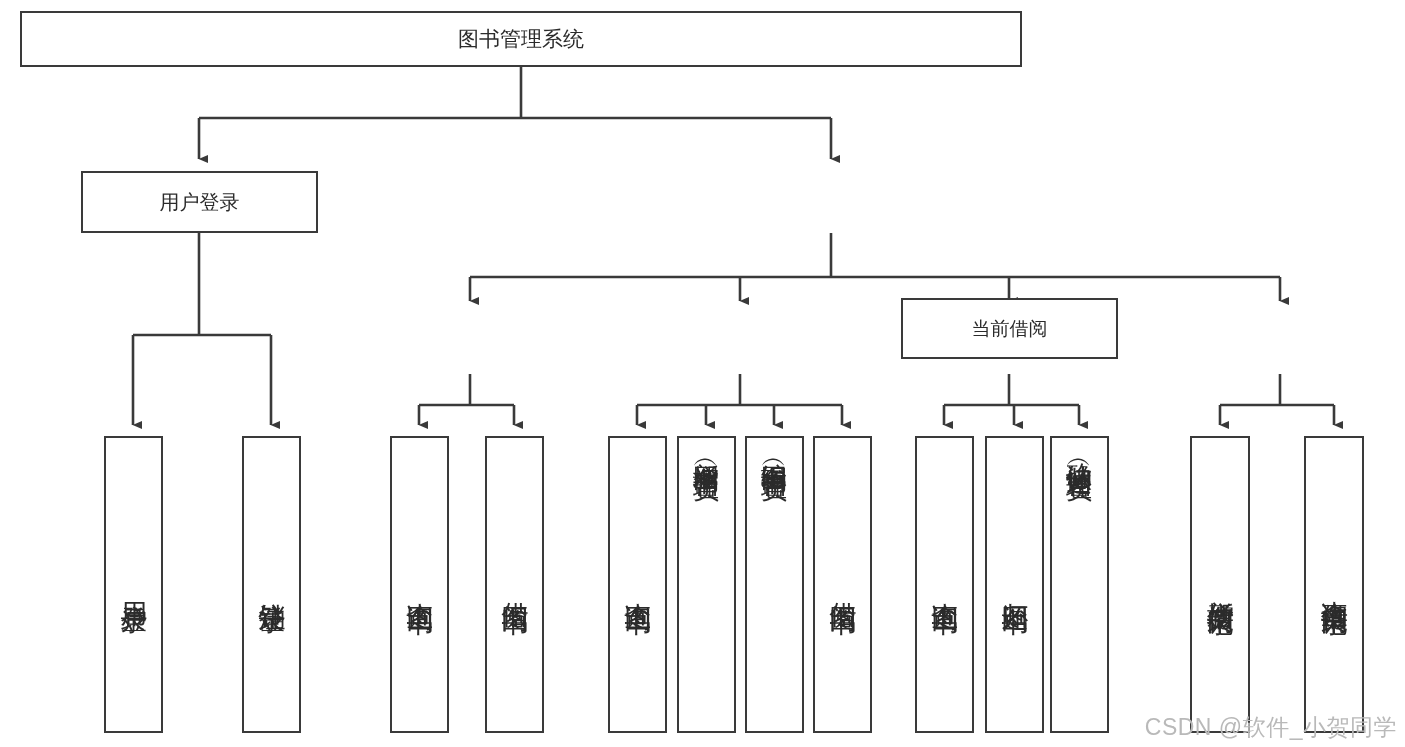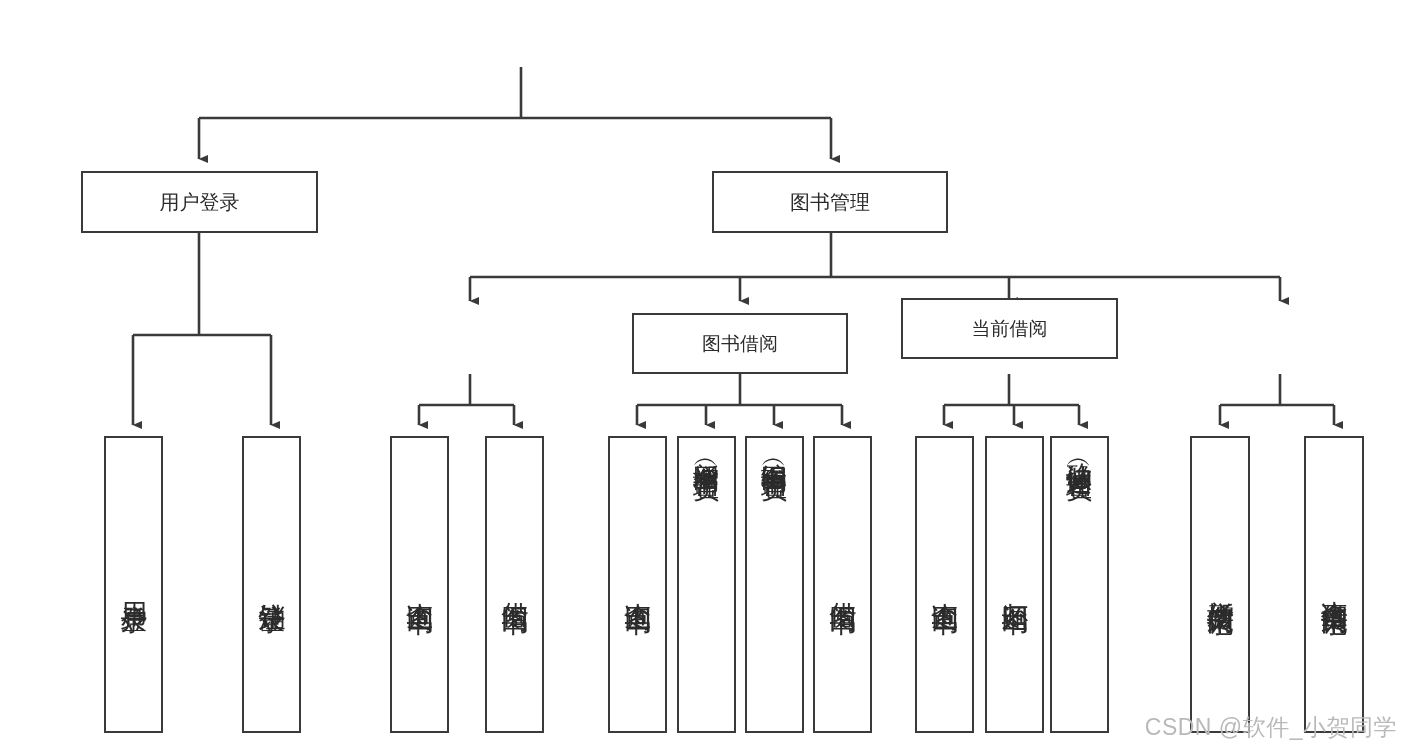--- a/index.html
+++ b/index.html
@@ -113,33 +113,30 @@
       <path d="M1014,405 L1014,425" marker-end="url(#ah)"></path>
       <path d="M1079,405 L1079,425" marker-end="url(#ah)"></path>
 
       <path d="M1280,374 L1280,405"></path>
       <path d="M1220,405 L1334,405"></path>
       <path d="M1220,405 L1220,425" marker-end="url(#ah)"></path>
       <path d="M1334,405 L1334,425" marker-end="url(#ah)"></path>
     </g>
   </svg>
 
+  <div class="node root" style="left:20px;top:11px;width:1002px;height:56px;">
+    <span class="lbl">图书管理系统</span>
+  </div>
 
   <div class="node l2" style="left:81px;top:171px;width:237px;height:62px;">
     <span class="lbl">用户登录</span>
   </div>
 
-  <div class="node l2" style="left:712px;top:171px;width:236px;height:62px;">
-    <span class="lbl">图书管理</span>
-  </div>
 
 
-  <div class="node l3" style="left:632px;top:313px;width:216px;height:61px;">
-    <span class="lbl">图书借阅</span>
-  </div>
 
   <div class="node l3" style="left:901px;top:298px;width:217px;height:61px;">
     <span class="lbl">当前借阅</span>
   </div>
 
 
   <div class="node leaf mid" style="left:104px;top:436px;width:59px;height:297px;">
     <span class="lbl">用户登录</span>
   </div>
   <div class="node leaf mid" style="left:242px;top:436px;width:59px;height:297px;">

